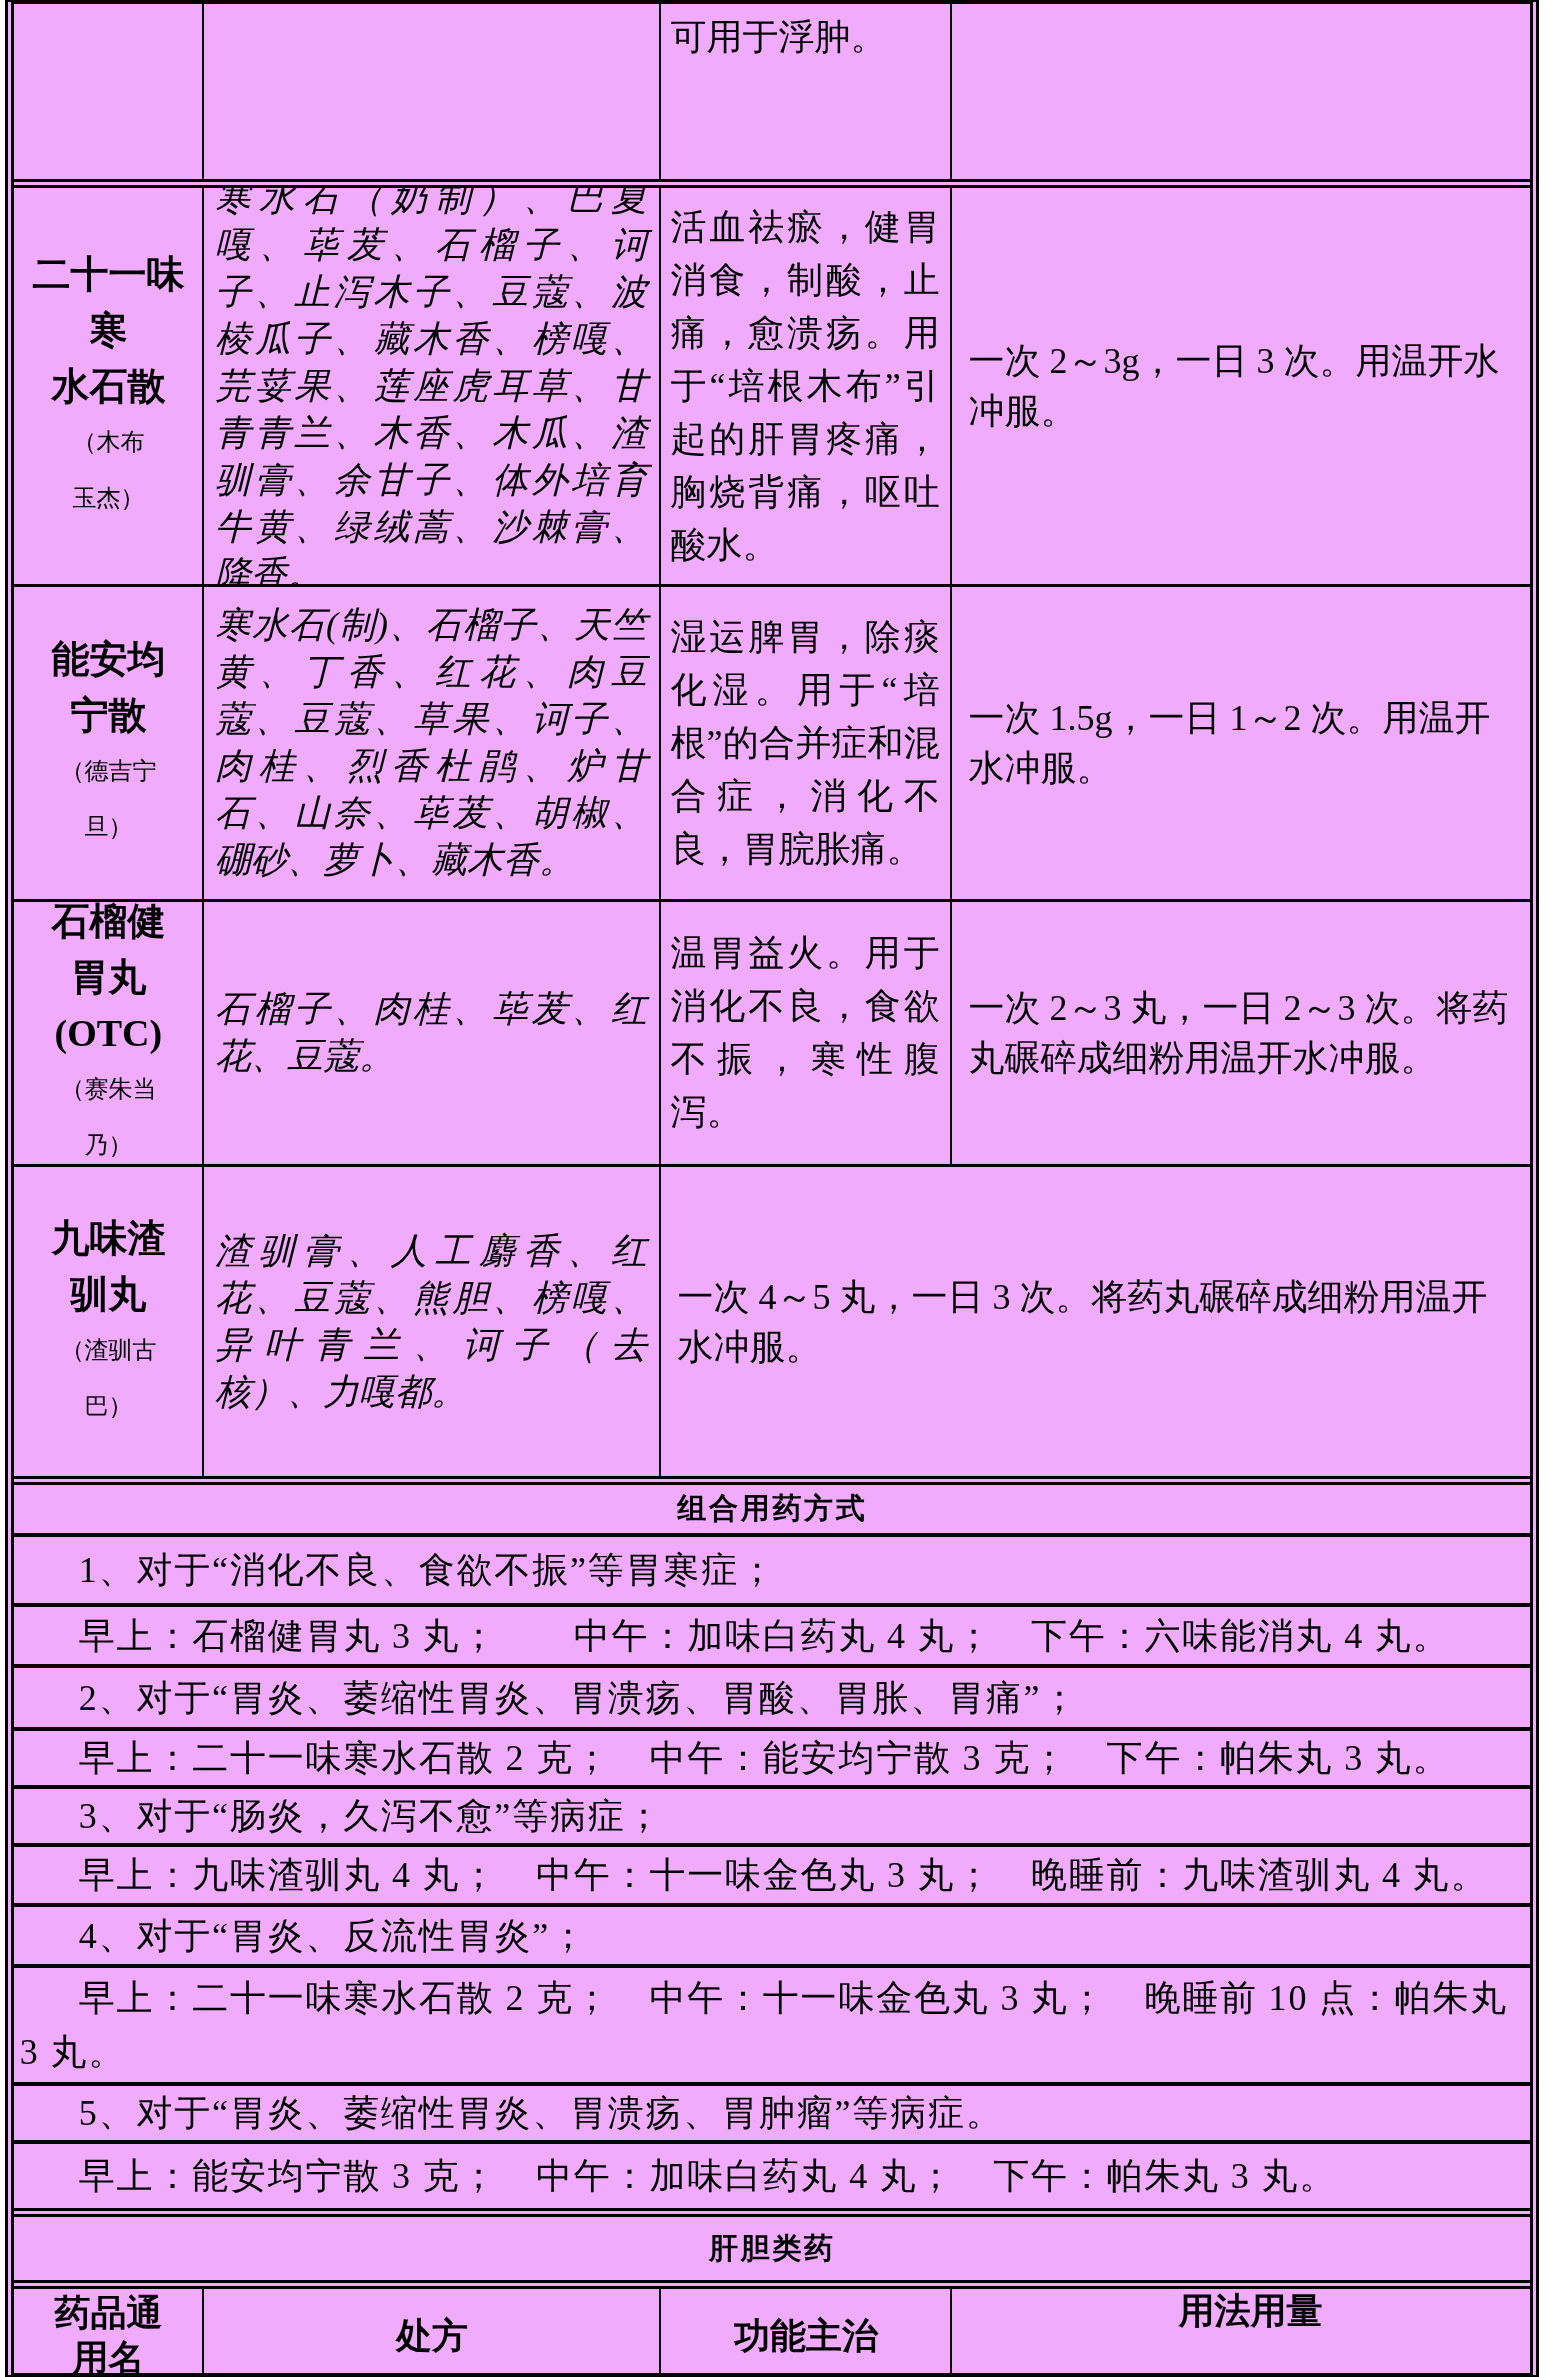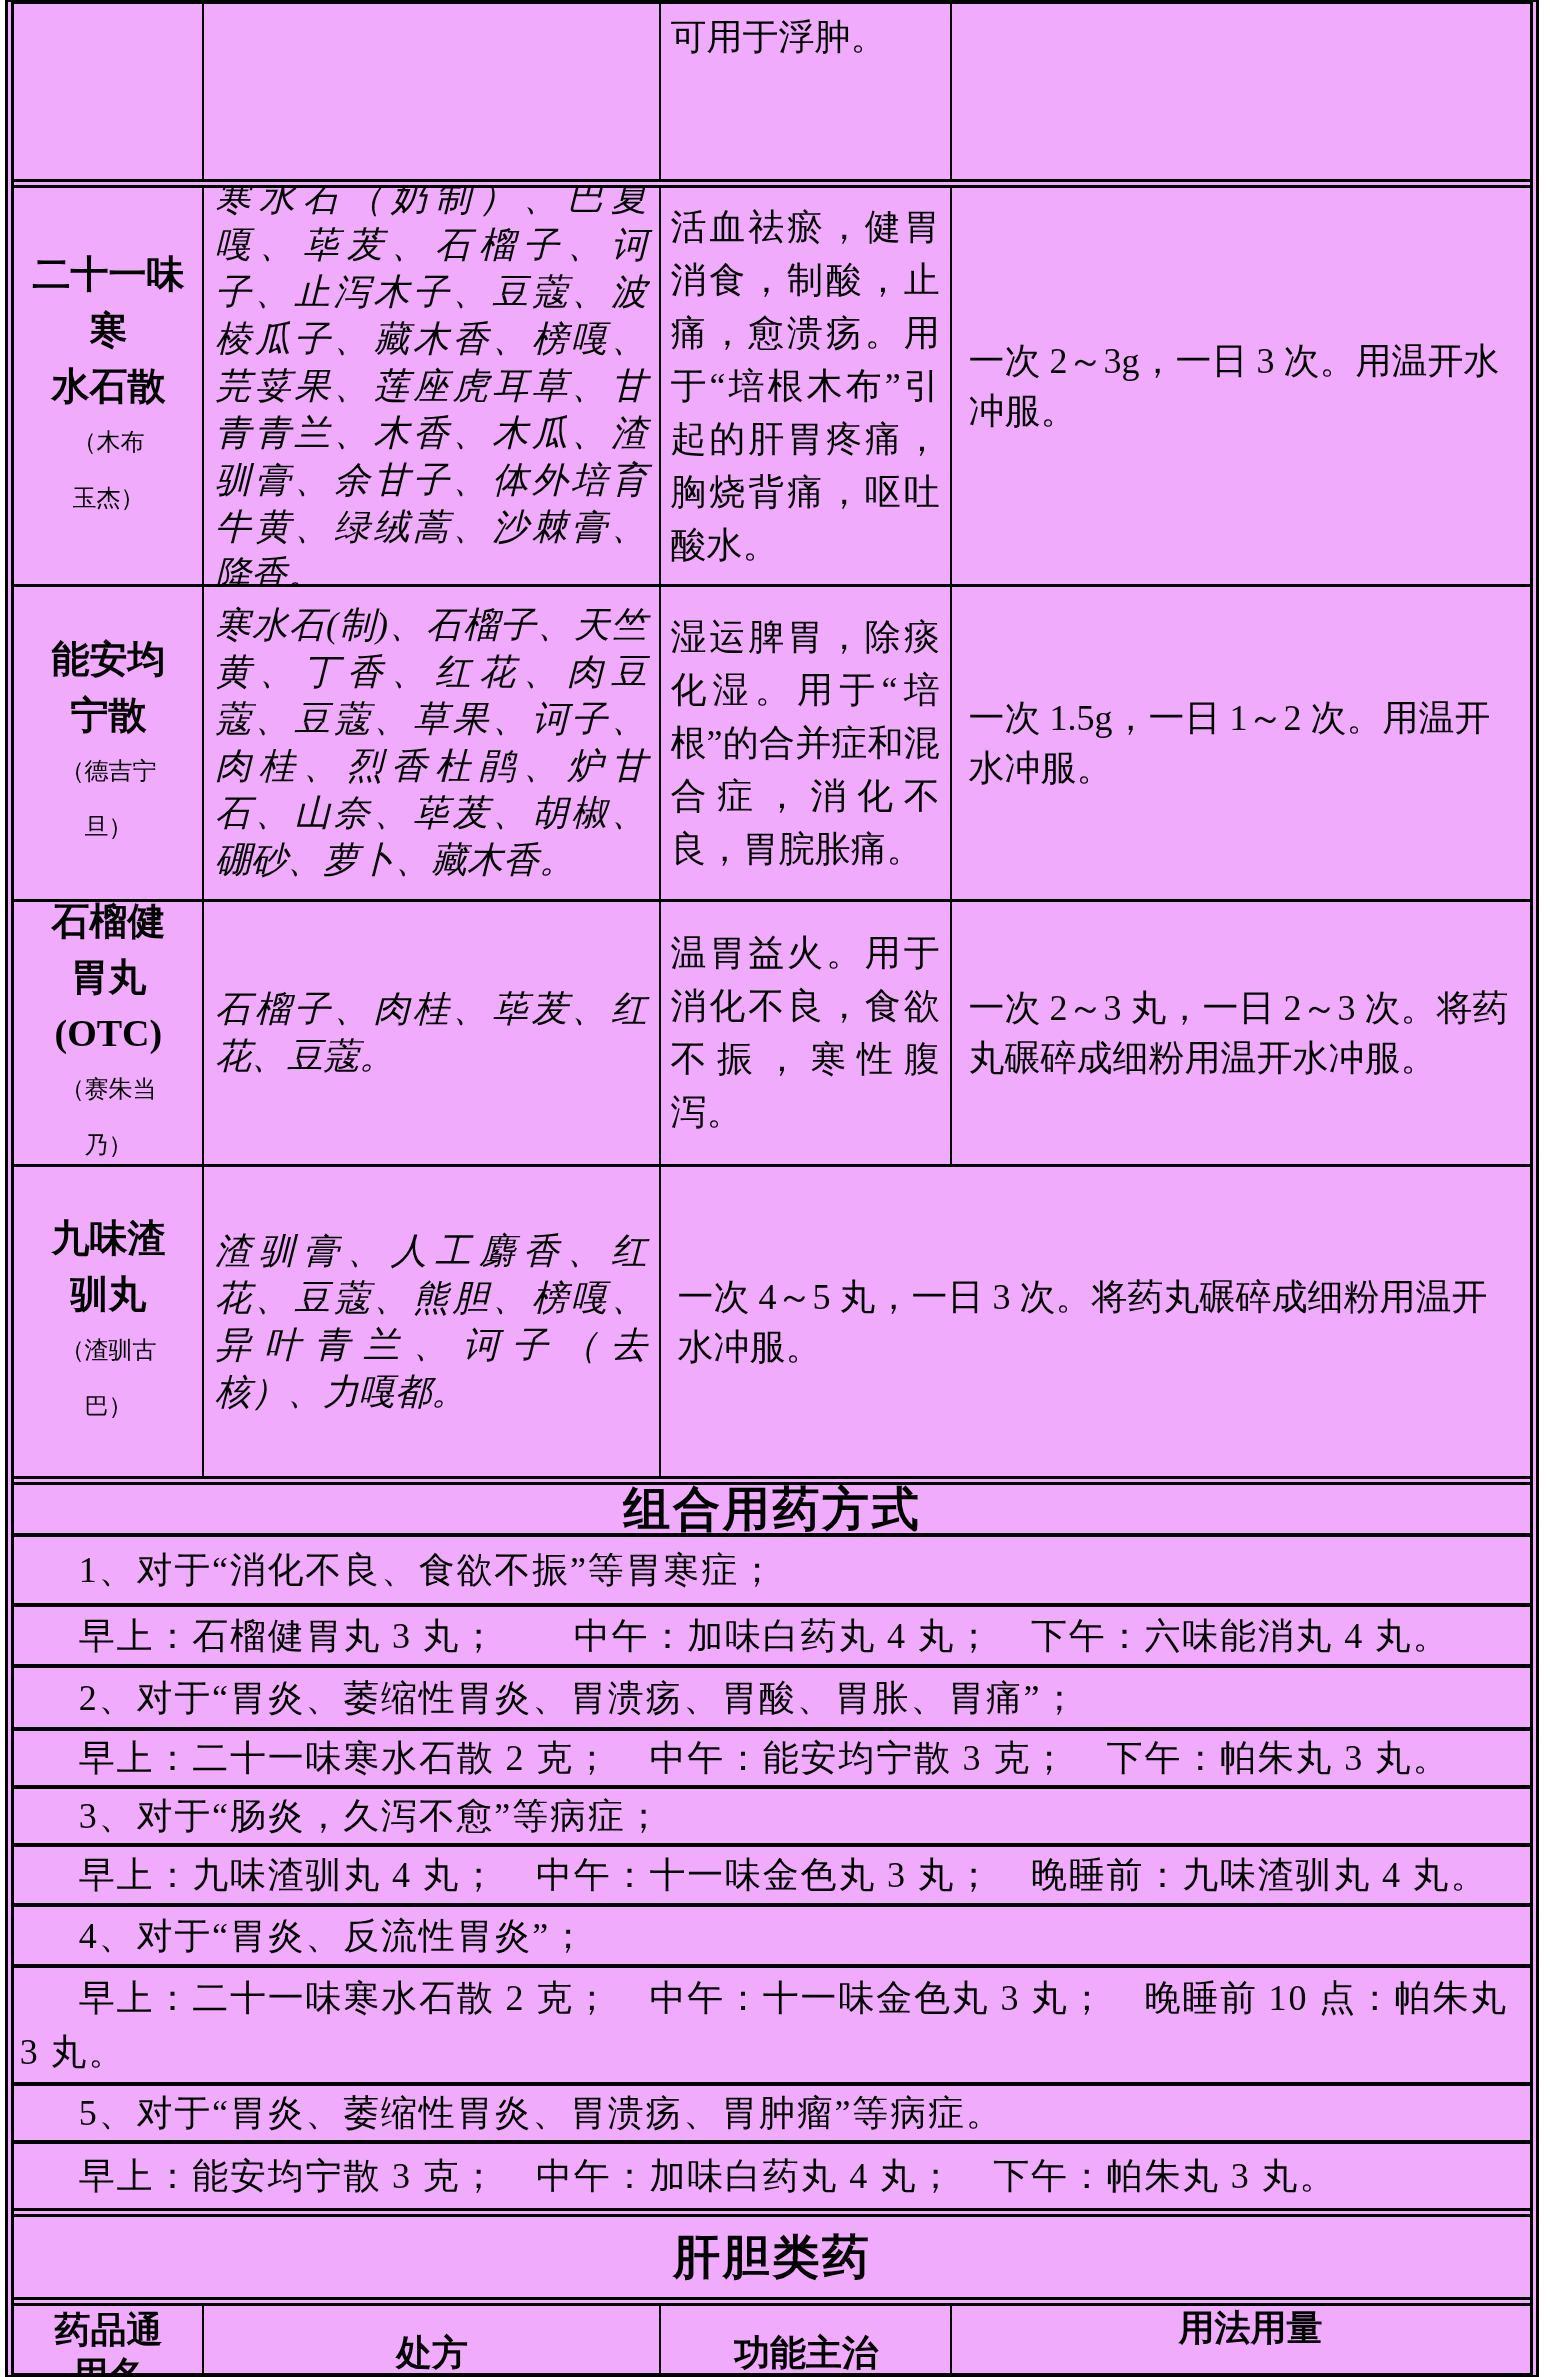--- a/index.html
+++ b/index.html
@@ -23,37 +23,37 @@
   .c4{flex:1 1 auto;}
   .txt{font-size:36px;}
   .c2 .txt{line-height:47px;padding:3.6px 12.5px 3.6px 10.7px;text-align:justify;font-style:italic;}
   .c3 .txt{line-height:53px;padding:3.6px 10.7px 3.6px 9px;text-align:justify;}
   .c4 .txt{line-height:50px;padding:3.6px 18px 3.6px 16px;text-align:left;}
   .top-align{justify-content:flex-start;}
   .top-align .txt{padding-top:7.2px;}
   .nm{font-size:38px;font-weight:700;line-height:56px;white-space:pre-line;}
   .al{font-size:24px;font-weight:400;line-height:56px;white-space:pre-line;}
   .title-row{display:flex;align-items:center;justify-content:center;
-             font-size:47px;font-weight:700;letter-spacing:2.7px;}
+             font-size:29px;font-weight:700;letter-spacing:2.7px;}
   .combo-row{display:flex;align-items:center;font-size:36px;letter-spacing:1.8px;}
   .combo-row .line{padding-left:5.4px;padding-right:5.4px;text-indent:59px;
                    line-height:54px;width:100%;box-sizing:border-box;}
   .hdr .hc{display:flex;align-items:center;justify-content:center;
            font-size:36px;font-weight:700;white-space:pre-line;
            text-align:center;line-height:45px;}
   .hdr .hc.left{justify-content:flex-start;text-align:left;padding-left:18px;}
   .tail{flex:0 0 5.4px;border-top:3.6px solid #000;}
   
   .h-cont{height:175px;}
   .h-d0{height:405px;} .h-d1{height:315px;} .h-d2{height:265px;} .h-d3{height:312px;}
   .h-ct{height:57px;}
   .h-c0{height:70px;} .h-c1{height:61px;} .h-c2{height:63px;} .h-c3{height:58px;}
   .h-c4{height:58px;} .h-c5{height:60px;} .h-c6{height:61px;} .h-c7{height:118px;}
   .h-c8{height:58px;} .h-c9{height:68px;}
-  .h-lt{height:89px;}
+  .h-lt{height:72px;}
   .h-hdr{height:103px;}
 </style>
 </head>
 <body>
 
 <div class="doc">
 
   <div class="row h-cont">
     <div class="c c1"></div>
     <div class="c c2"></div>

